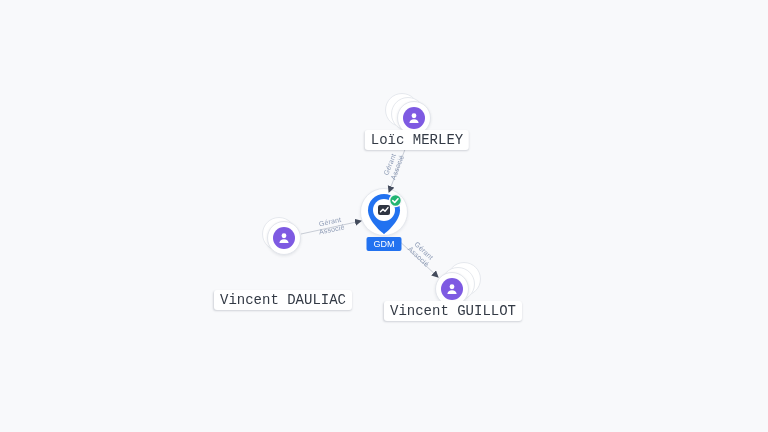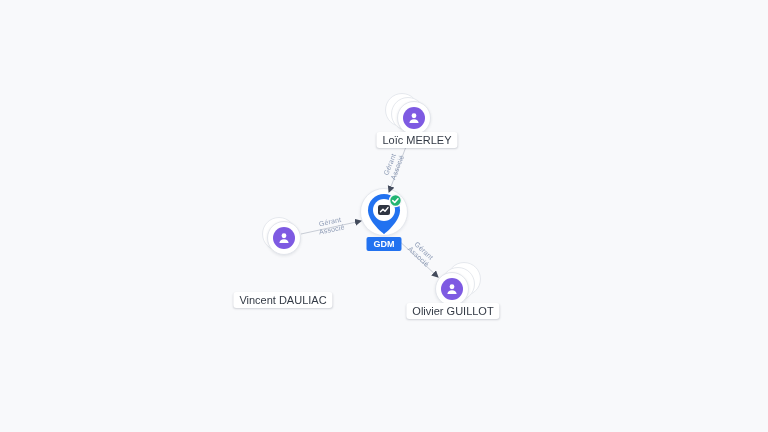--- a/index.html
+++ b/index.html
@@ -49,29 +49,30 @@
     box-shadow: 0 1px 3px rgba(30,40,60,.08);
   }
   .company-node { position: absolute; left: 365px; top: 192px; z-index: 4; width: 38px; height: 44px; }
 
   
   .name-pill {
     position: absolute; z-index: 5;
     transform: translate(-50%,-50%);
     background: #fff; border-radius: 3px;
     padding: 2px 6px;
-    font-size: 11px; color: #333a45; white-space: nowrap;
+    font-size: 14px; color: #333a45; white-space: nowrap;
     box-shadow: 0 1px 2px rgba(30,40,60,.18);
+    font-family: Liberation Mono, monospace;
   }
   .gdm-pill {
     position: absolute; left: 384px; top: 244px; z-index: 6;
     transform: translate(-50%,-50%);
     background: #2272f0; color: #fff;
     border-radius: 2px; padding: 2px 7px;
-    font-size: 9px; font-weight: bold; white-space: nowrap;
+    font-size: 9px; font-weight: normal; white-space: nowrap;
   }
 </style>
 </head>
 <body>
 
 <div class="canvas">
 
   <div class="company-halo"></div>
 
   <svg class="edges-layer" width="768" height="432">
@@ -130,21 +131,21 @@
     <span class="stack" style="left:6px; top:-5px;"></span>
     <span class="pcircle">
       <span class="avatar">
         <svg width="16" height="16" viewBox="0 0 24 24">
           <circle cx="12" cy="8.6" r="3.6" fill="#ffffff"></circle>
           <path d="M12 13.8c-4 0-6.6 2.2-7 5.6h14c-.4-3.4-3-5.6-7-5.6z" fill="#ffffff"></path>
         </svg>
       </span>
     </span>
   </div>
-  <div class="name-pill" style="left:453px; top:311px;">Olivier GUILLOT</div>
+  <div class="name-pill" style="left:453px; top:311px;">Vincent GUILLOT</div>
 
   <div class="company-node">
     <svg width="38" height="46" viewBox="0 0 38 46">
       <g>
         <path d="M19 2 C10 2 3 9 3 18.2 C3 30 19 42 19 42 C19 42 35 30 35 18.2 C35 9 28 2 19 2 Z" fill="#2272f0"></path>
         <circle cx="19" cy="18" r="11" fill="#ffffff"></circle>
         <rect x="13" y="13" width="12" height="10" rx="2" fill="#2f3542"></rect>
         <path d="M15.5 19.8 L18 17.2 L20 19.2 L23 15.6" fill="none" stroke="#ffffff" stroke-width="1.4" stroke-linecap="round" stroke-linejoin="round"></path>
       </g>
       <g>

